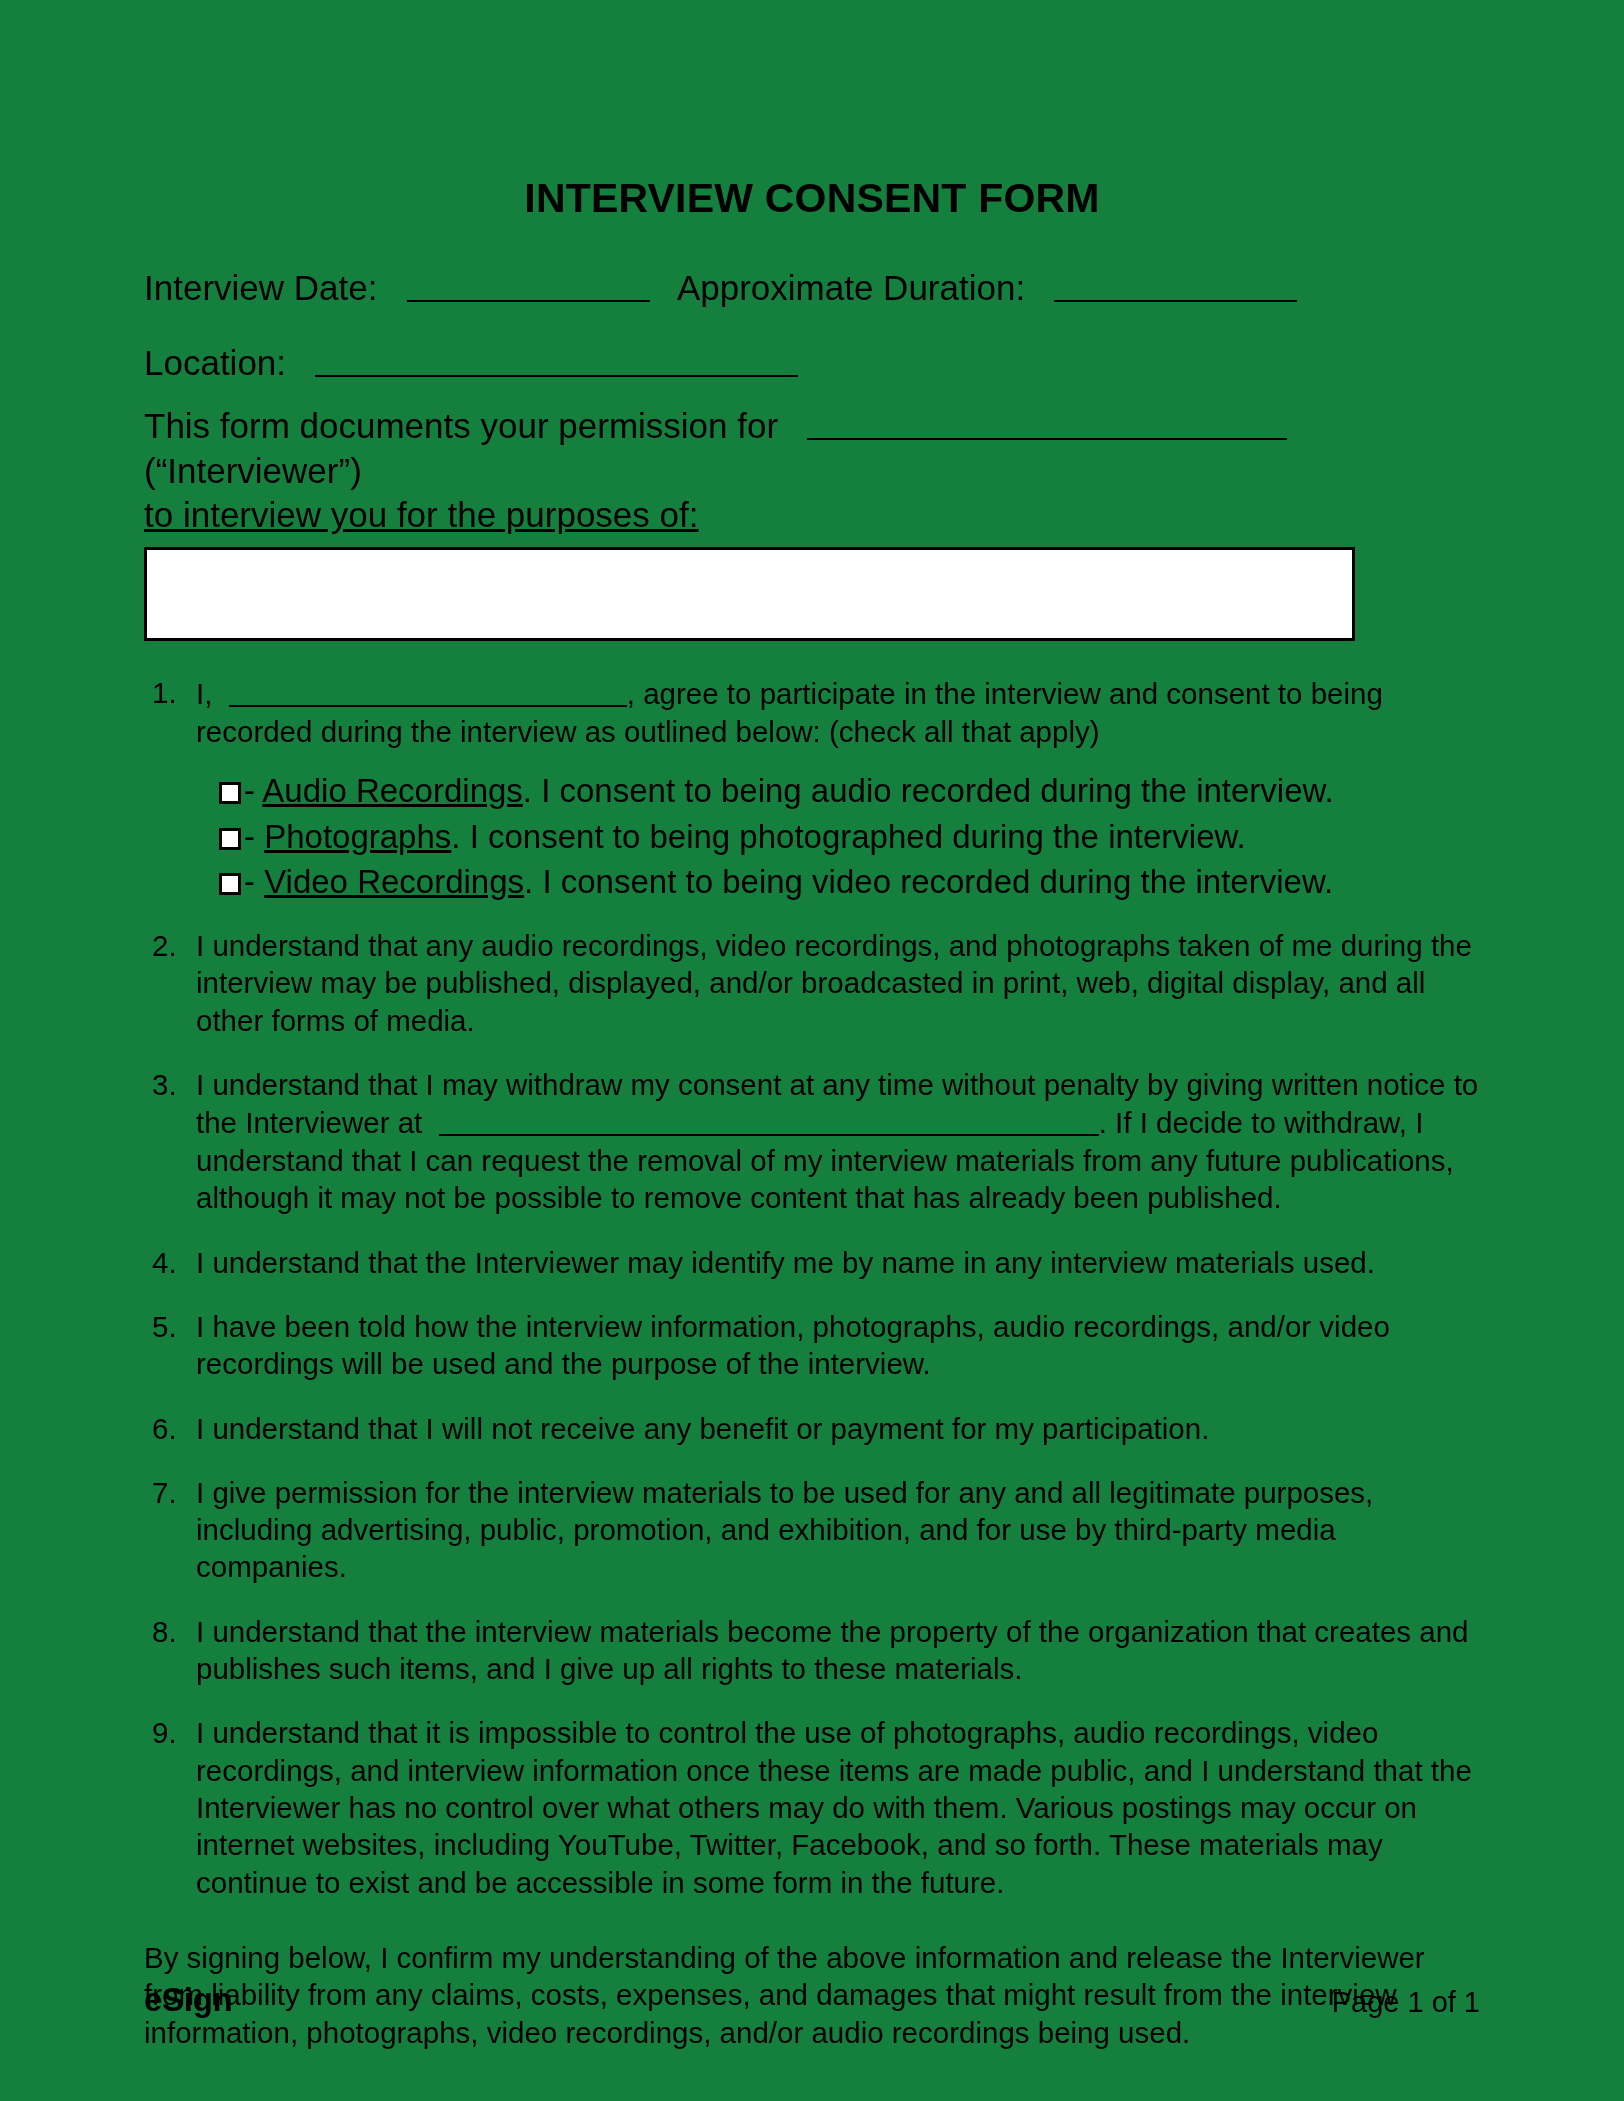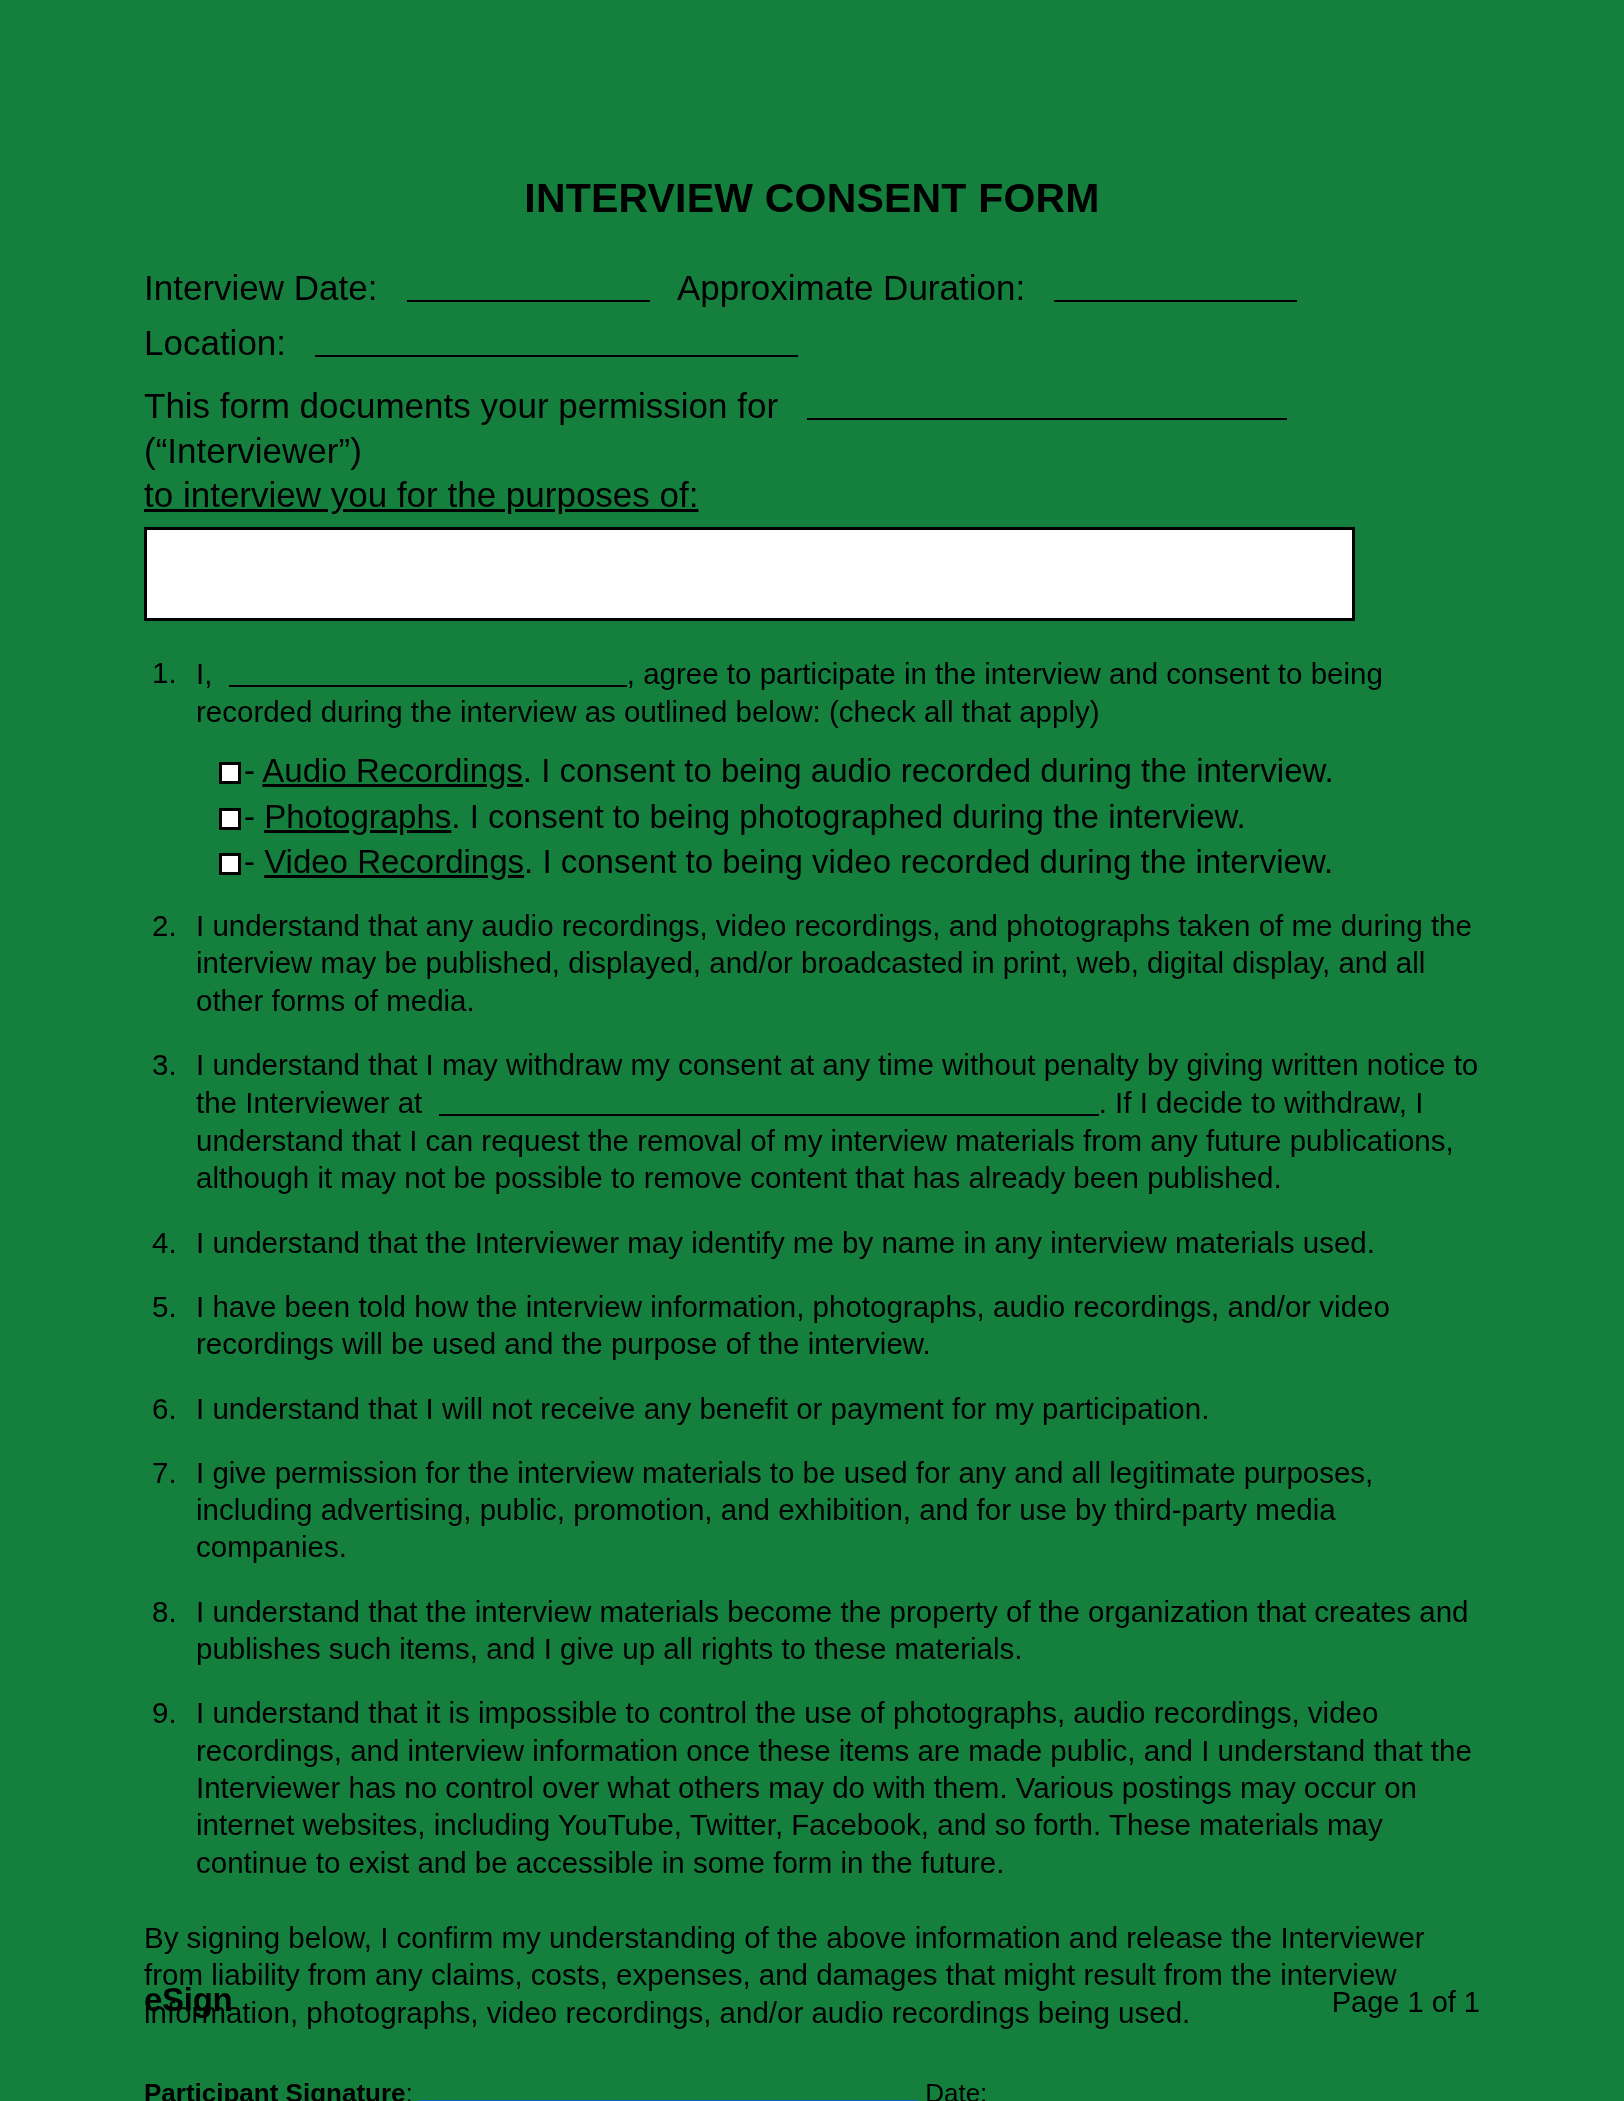--- a/index.html
+++ b/index.html
@@ -42,21 +42,21 @@
   }
 
   
   .field-row {
     font-size: 35px;
     line-height: 1.28;
     margin-top: 0;
     white-space: nowrap;
   }
   #row-date { margin-top: 45px; }
-  #row-location { margin-top: 8px; }
+  #row-location { margin-top: 28px; }
   #row-permission { margin-top: 16px; white-space: normal; }
 
   .label { white-space: pre; }
 
   .blank {
     display: inline-block;
     border-bottom: 2.4px solid #000;
     vertical-align: baseline;
     height: 1.03em;
     margin-bottom: -2px;

